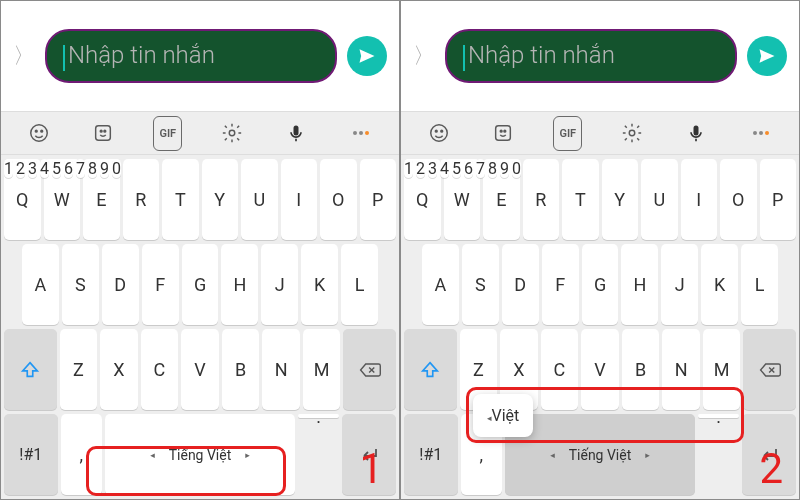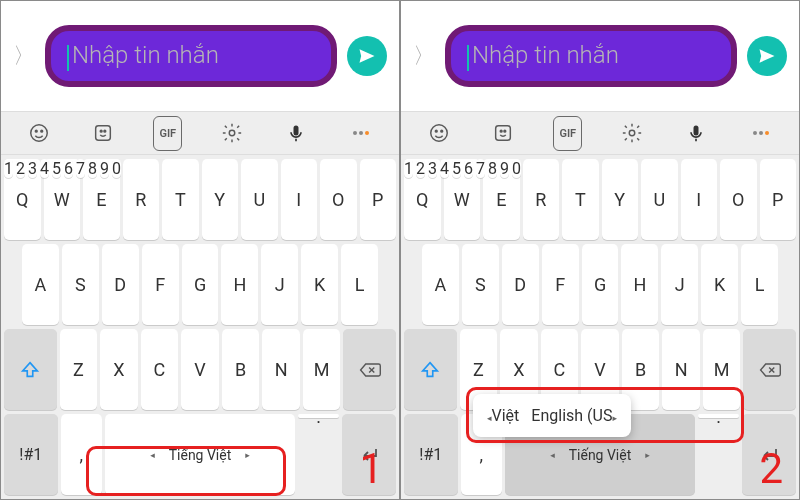--- a/index.html
+++ b/index.html
@@ -1,20 +1,20 @@
 <!DOCTYPE html>
 <html><head>
 <meta charset="utf-8">
 <style>
 *{box-sizing:border-box;margin:0;padding:0;font-family:-apple-system,Roboto,Arial,sans-serif}
 body{width:800px;height:500px;background:#8a8a8a;display:flex;gap:2px;padding:1px}
 .pane{flex:1;background:#fff;display:flex;flex-direction:column;position:relative}
 .msg-area{height:110px;background:#fff;display:flex;align-items:center;padding:0 12px;gap:10px}
 .chev{color:#b0b0b0;font-size:22px}
-.input-wrap{flex:1;background:#6d28d9;border:6px solid #701a75;border-radius:24px;padding:10px 16px;position:relative}
+.input-wrap{flex:1;background:#14532d;border:2px solid #701a75;border-radius:24px;padding:10px 16px;position:relative}
 .placeholder{color:#b5b5b5;font-size:24px;font-weight:300}
 .cursor{display:inline-block;width:2px;height:26px;background:#13c0b0;vertical-align:middle;margin-right:3px}
 .send{width:40px;height:40px;border-radius:50%;background:#13c0b0;display:flex;align-items:center;justify-content:center}
 .toolbar{height:44px;background:#eeeeee;border-top:1px solid #ddd;border-bottom:1px solid #ddd;display:flex;align-items:center;justify-content:space-around;padding:0 6px}
 .tbicon{width:32px;height:28px;display:flex;align-items:center;justify-content:center;color:#5a5a5a;font-size:20px}
 .chip{border:1.5px solid #6a6a6a;border-radius:6px;padding:10px 5px;font-size:11px;font-weight:600;color:#5a5a5a}
 .dots3{display:flex;gap:2px}
 .dot{width:4px;height:4px;border-radius:50%;background:#888}
 .dot.o{background:#f78c2a}
 .kb{flex:1;background:#eeeeee;display:flex;flex-direction:column;padding:4px 3px;gap:4px}
@@ -273,17 +273,16 @@
         <div class="key dot">.</div>
         <div class="key enter">
           <svg width="24" height="20" viewBox="0 0 24 20" fill="none" stroke="#555" stroke-width="1.8">
             <path d="M19 4v7H7M7 11l4-4M7 11l4 4"></path>
           </svg>
         </div>
       </div>
     </div>
     <div class="lang-popup" style="left:72px;bottom:62px">
       <span><span class="tri">◂</span>Việt</span>
-      <span>English (US<span class="tri">▸</span></span>
     </div>
     <div class="hl" style="left:65px;bottom:56px;width:278px;height:56px"></div>
     <div class="num" style="right:16px;bottom:6px">2</div>
   </div>
 
 </body></html>

